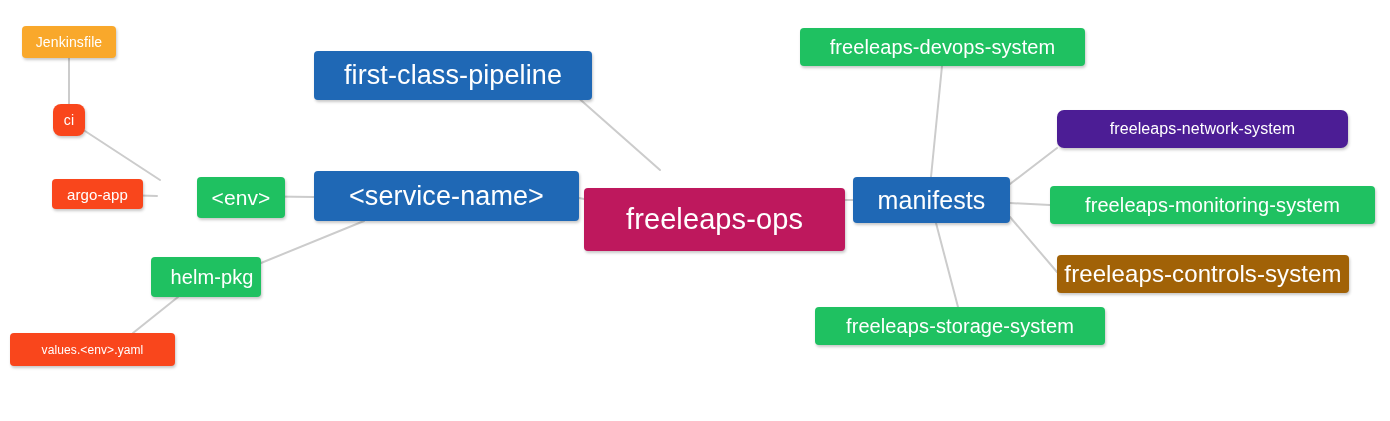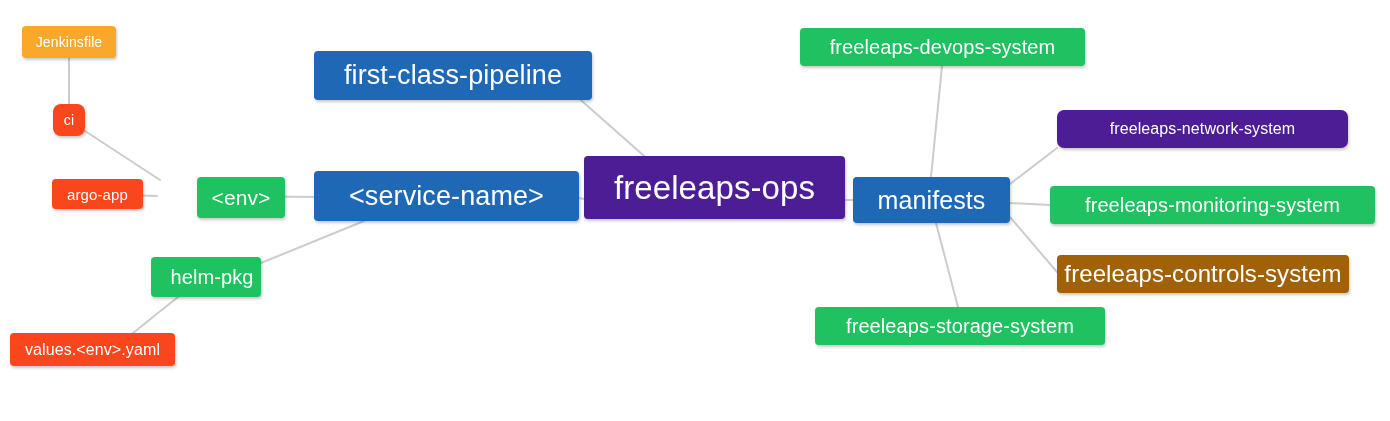--- a/index.html
+++ b/index.html
@@ -75,30 +75,30 @@
       </div>
       <div class="node" style="left: 32px; top: 179px; width: 91px; height: 30px; background: rgb(249, 70, 28); font-size: 15px; margin-left: 20px;">
         <span class="node-label">argo-app</span>
       </div>
       <div class="node" style="left: 157px; top: 177px; width: 88px; height: 41px; background: rgb(31, 193, 97); font-size: 21px; margin-left: 40px;">
         <span class="node-label">&lt;env&gt;</span>
       </div>
       <div class="node" style="left: 151px; top: 257px; width: 110px; height: 40px; background: rgb(31, 193, 97); font-size: 20px; padding-left: 12px;">
         <span class="node-label">helm-pkg</span>
       </div>
-      <div class="node" style="left: 10px; top: 333px; width: 165px; height: 33px; background: rgb(249, 70, 28); font-size: 16px;">
+      <div class="node" style="left: 10px; top: 333px; width: 165px; height: 33px; background: rgb(249, 70, 28); font-size: 12px;">
         <span class="node-label">values.&lt;env&gt;.yaml</span>
       </div>
       <div class="node" style="left: 314px; top: 38px; width: 278px; height: 49px; background: rgb(31, 104, 181); font-size: 27px; margin-top: 13px;">
         <span class="node-label">first-class-pipeline</span>
       </div>
       <div class="node" style="left: 314px; top: 171px; width: 265px; height: 50px; background: rgb(31, 104, 181); font-size: 27px;">
         <span class="node-label">&lt;service-name&gt;</span>
       </div>
-      <div class="node" style="left: 584px; top: 156px; width: 261px; height: 63px; background: #4c1d95; font-size: 33px;">
+      <div class="node" style="left: 584px; top: 188px; width: 261px; height: 63px; background: #be185d; font-size: 29px;">
         <span class="node-label">freeleaps-ops</span>
       </div>
       <div class="node" style="left: 853px; top: 177px; width: 157px; height: 46px; background: rgb(31, 104, 181); font-size: 25px;">
         <span class="node-label">manifests</span>
       </div>
       <div class="node" style="left: 800px; top: 28px; width: 285px; height: 38px; background: rgb(31, 193, 97); font-size: 20px;">
         <span class="node-label">freeleaps-devops-system</span>
       </div>
       <div class="node" style="left: 1057px; top: 110px; width: 291px; height: 38px; background: #4c1d95; font-size: 16px; border-radius: 7px;">
         <span class="node-label">freeleaps-network-system</span>

